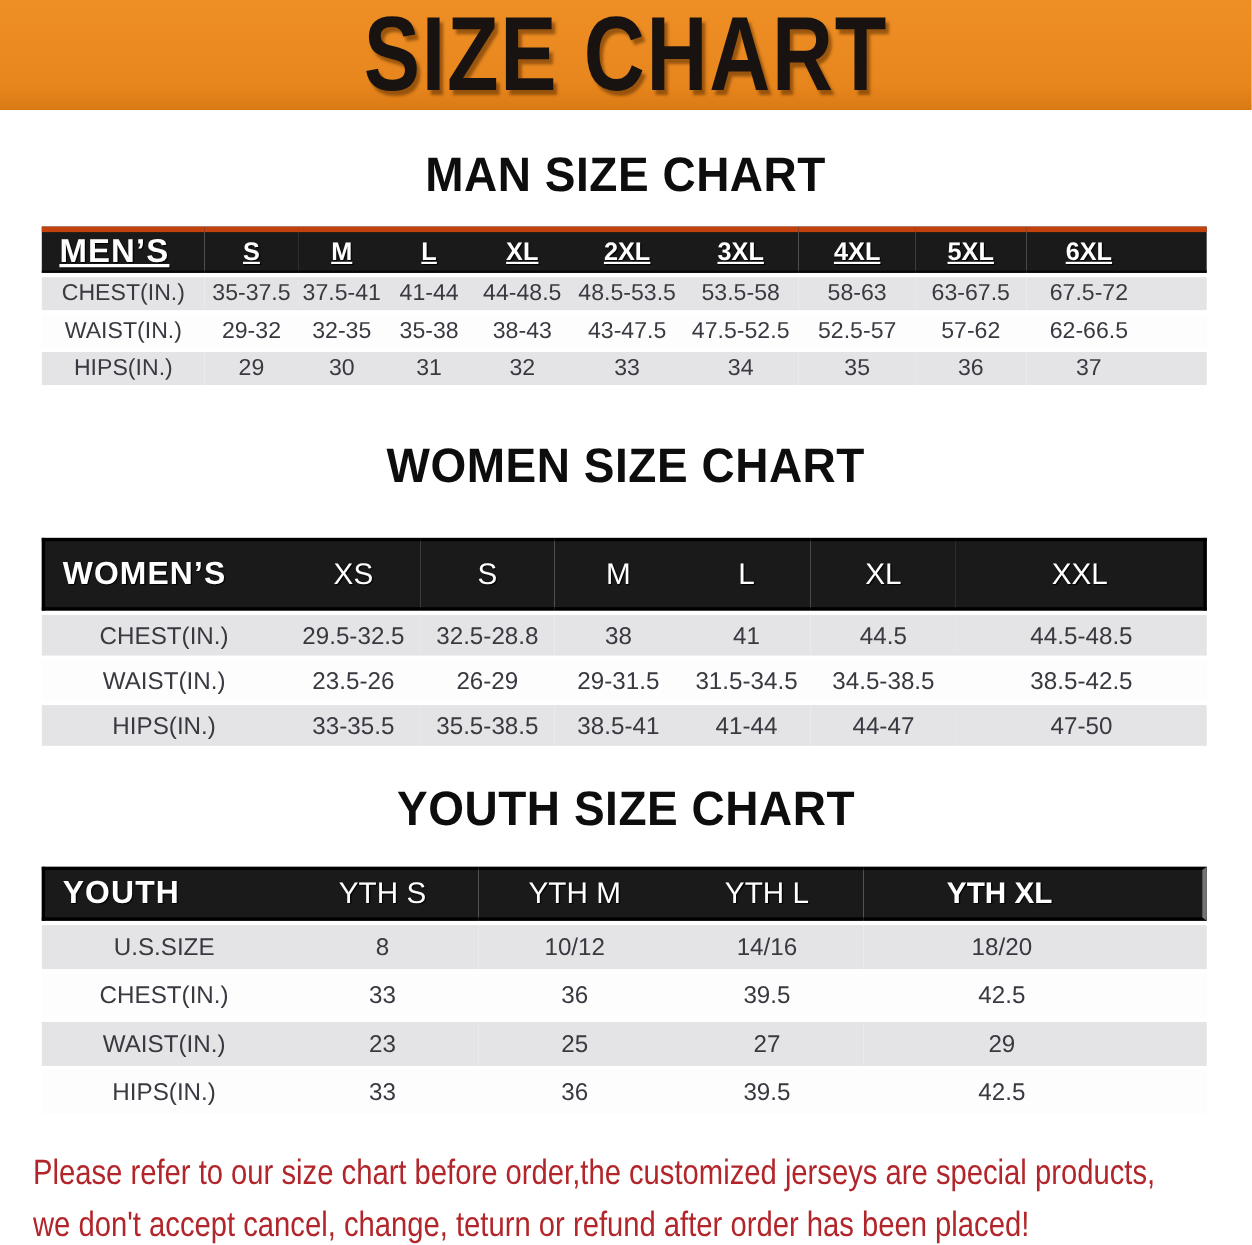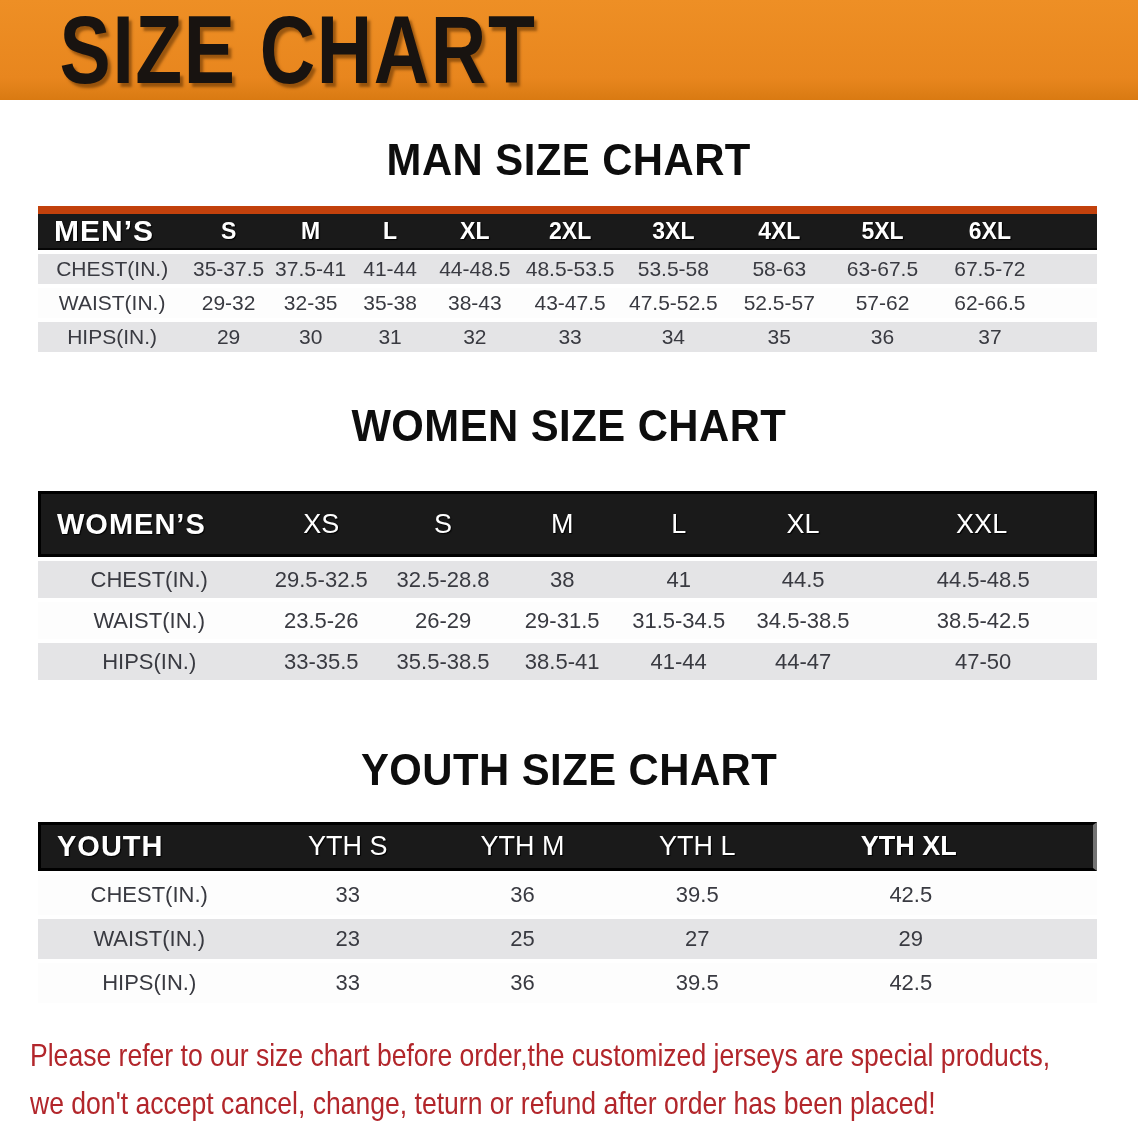--- a/index.html
+++ b/index.html
@@ -2,49 +2,49 @@
 <html><head>
 <meta charset="utf-8">
 <style>
   * { margin:0; padding:0; box-sizing:border-box; }
   html,body { width:1138px; height:1132px; background:#ffffff; overflow:hidden;
               font-family:"Liberation Sans", sans-serif; }
 
   
   .banner { height:100px; width:100%;
             background:linear-gradient(180deg,#ee8f25 0%, #e8861e 78%, #d97a12 100%);
-            display:flex; align-items:center; justify-content:flex-start; }
+            display:flex; align-items:center; justify-content:center; }
   .banner-title { font-size:96px; line-height:96px; font-weight:800; color:#181310;
                   white-space:nowrap; letter-spacing:2px;
                   transform:scaleX(0.80); transform-origin:center;
                   text-shadow:4px 4px 3px rgba(88,44,0,0.55); }
 
   
   .section-heading { text-align:center; font-weight:800; color:#0d0d0d;
                      font-size:44px; line-height:48px; }
   .section-heading > span { display:inline-block; transform:scaleX(0.95);
                             letter-spacing:0.5px; white-space:nowrap; }
   .heading-man   { margin-top:36px; margin-bottom:18px; }
   .heading-women { margin-top:46px; margin-bottom:37px; }
-  .heading-youth { margin-top:62px; margin-bottom:24px; }
+  .heading-youth { margin-top:30px; margin-bottom:24px; }
 
   
   table.size-table { width:1059px; margin-left:38px; table-layout:fixed;
                      border-collapse:separate; border-spacing:0 4px; }
   table.size-table th { background:#1a1a1a; color:#ffffff; text-align:center;
                         font-weight:400; text-shadow:1px 1px 1px #000; }
   table.size-table th.corner { text-align:left; padding-left:16px; font-weight:800;
                                letter-spacing:1px; }
   table.size-table td { text-align:center; color:#393a41; }
   tr.stripe-gray  td { background:#e4e4e6; }
   tr.stripe-white td { background:#fdfdfd; }
 
   
   .men-table thead th { height:42px; font-size:23px; font-weight:600;
-                        border-top:8px solid #c2410c; border-bottom:2px solid #060606; }
+                        border-top:5px solid #c2410c; border-bottom:2px solid #060606;text-decoration:underline; }
   .men-table th.corner { font-size:30px; }
   .men-table td { height:30px; font-size:21px; }
   .men-table th:last-child, .men-table td:last-child { padding-right:50px; }
 
   
   .women-table thead th { height:66px; font-size:27px;
                           border-top:3px solid #000; border-bottom:3px solid #000; }
   .women-table thead th:first-child { border-left:3px solid #000; }
   .women-table thead th:last-child  { border-right:3px solid #000; }
   .women-table th.corner { font-size:29px; font-weight:800; }
@@ -210,20 +210,27 @@
     <thead>
       <tr>
         <th class="corner">YOUTH</th>
         <th>YTH S</th>
         <th>YTH M</th>
         <th>YTH L</th>
         <th>YTH XL</th>
       </tr>
     </thead>
     <tbody>
+      <tr class="stripe-gray">
+        <td class="row-label">U.S.SIZE</td>
+        <td>8</td>
+        <td>10/12</td>
+        <td>14/16</td>
+        <td>18/20</td>
+      </tr>
       <tr class="stripe-white">
         <td class="row-label">CHEST(IN.)</td>
         <td>33</td>
         <td>36</td>
         <td>39.5</td>
         <td>42.5</td>
       </tr>
       <tr class="stripe-gray">
         <td class="row-label">WAIST(IN.)</td>
         <td>23</td>

